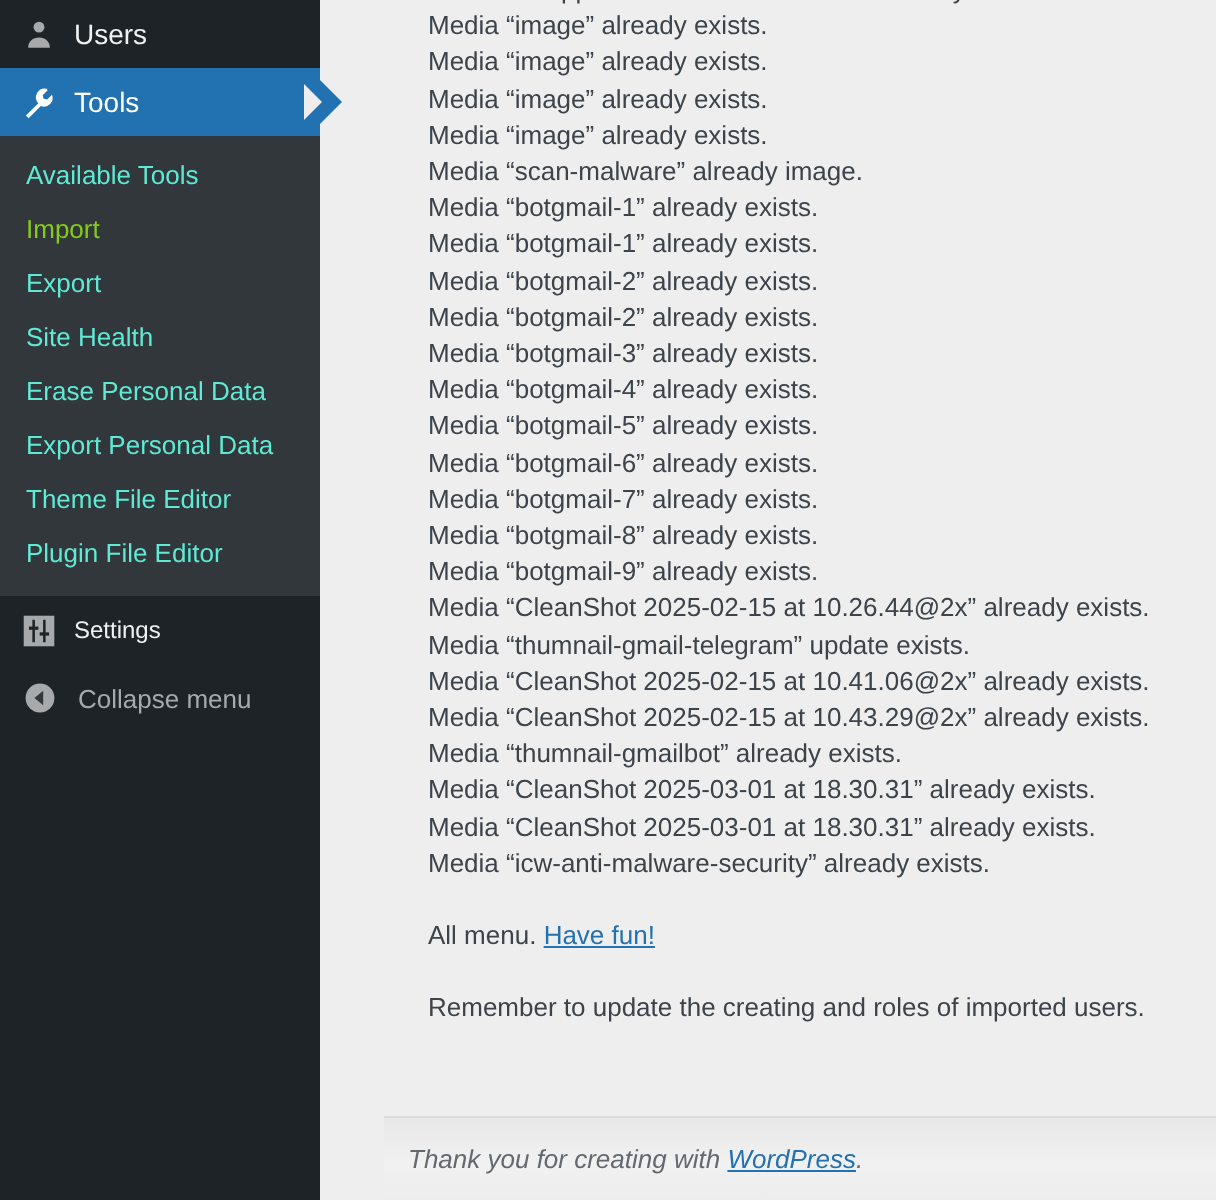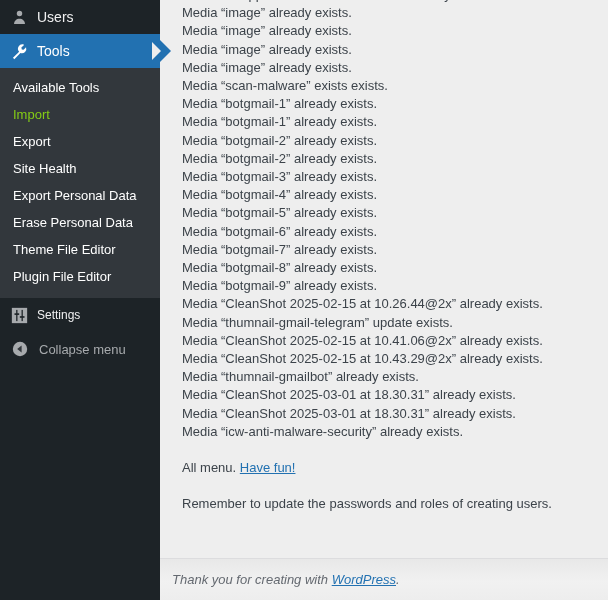--- a/index.html
+++ b/index.html
@@ -11,20 +11,21 @@
     height: 600px;
     overflow: hidden;
     font-family: "Liberation Sans", sans-serif;
     background: #eeeeee;
   }
   .app {
     position: relative;
     width: 608px;
     height: 600px;
     display: flex;
+    gap: 32px;
   }
 
   
   .sidebar {
     width: 160px;
     min-width: 160px;
     background: #1d2327;
     position: relative;
     z-index: 5;
   }
@@ -103,21 +104,21 @@
     border-bottom: 9px solid transparent;
     border-left: 9px solid #eeeeee;
   }
 
   .submenu {
     background: #32373c;
     padding: 6px 0 8px 0;
   }
   .submenu-item {
     display: block;
-    color: #ffffff;
+    color: #5eead4;
     font-size: 13px;
     line-height: 1;
     padding: 7px 0 7px 13px;
     text-decoration: none;
     white-space: nowrap;
   }
   .submenu-item.current {
     color: #84cc16;
     font-weight: normal;
   }
@@ -267,22 +268,22 @@
           <span class="notch"></span>
           <span class="notch-inner"></span>
         </span>
       </div>
 
       <div class="submenu">
         <a class="submenu-item" href="#">Available Tools</a>
         <a class="submenu-item current" href="#">Import</a>
         <a class="submenu-item" href="#">Export</a>
         <a class="submenu-item" href="#">Site Health</a>
+        <a class="submenu-item" href="#">Erase Personal Data</a>
         <a class="submenu-item" href="#">Export Personal Data</a>
-        <a class="submenu-item" href="#">Erase Personal Data</a>
         <a class="submenu-item" href="#">Theme File Editor</a>
         <a class="submenu-item" href="#">Plugin File Editor</a>
       </div>
 
       <div class="menu-plain">
         <span class="mi-icon">
           <svg width="17" height="17" viewBox="0 0 20 20" aria-hidden="true">
             <rect x="1" y="1" width="18" height="18" fill="#a7aaad"></rect>
             <rect x="6.1" y="3.4" width="1.5" height="13.2" fill="#1d2327"></rect>
             <rect x="4.1" y="7.4" width="5.5" height="1.9" fill="#1d2327"></rect>
@@ -307,21 +308,21 @@
     </div>
   </nav>
 
   <main class="content">
     <div class="log">
       <div class="log-line" style="margin-top:-14px;">Media “Xnapper-2024-12-01-18.35.07” already exists.</div>
       <div class="log-line">Media “image” already exists.</div>
       <div class="log-line">Media “image” already exists.</div>
       <div class="log-line">Media “image” already exists.</div>
       <div class="log-line">Media “image” already exists.</div>
-      <div class="log-line">Media “scan-malware” exists exists.</div>
+      <div class="log-line">Media “scan-malware” already image.</div>
       <div class="log-line">Media “botgmail-1” already exists.</div>
       <div class="log-line">Media “botgmail-1” already exists.</div>
       <div class="log-line">Media “botgmail-2” already exists.</div>
       <div class="log-line">Media “botgmail-2” already exists.</div>
       <div class="log-line">Media “botgmail-3” already exists.</div>
       <div class="log-line">Media “botgmail-4” already exists.</div>
       <div class="log-line">Media “botgmail-5” already exists.</div>
       <div class="log-line">Media “botgmail-6” already exists.</div>
       <div class="log-line">Media “botgmail-7” already exists.</div>
       <div class="log-line">Media “botgmail-8” already exists.</div>
@@ -330,21 +331,21 @@
       <div class="log-line">Media “thumnail-gmail-telegram” update exists.</div>
       <div class="log-line">Media “CleanShot 2025-02-15 at 10.41.06@2x” already exists.</div>
       <div class="log-line">Media “CleanShot 2025-02-15 at 10.43.29@2x” already exists.</div>
       <div class="log-line">Media “thumnail-gmailbot” already exists.</div>
       <div class="log-line">Media “CleanShot 2025-03-01 at 18.30.31” already exists.</div>
       <div class="log-line">Media “CleanShot 2025-03-01 at 18.30.31” already exists.</div>
       <div class="log-line">Media “icw-anti-malware-security” already exists.</div>
 
       <div class="alldone"><span>All menu. </span><a href="#">Have fun!</a></div>
 
-      <div class="remember">Remember to update the passwords and roles of creating users.</div>
+      <div class="remember">Remember to update the creating and roles of imported users.</div>
     </div>
 
     <div class="footer">
       <div class="footer-text"><span>Thank you for creating with </span><a href="#">WordPress</a><span>.</span></div>
     </div>
   </main>
 
 </div>
 
 </body></html>

